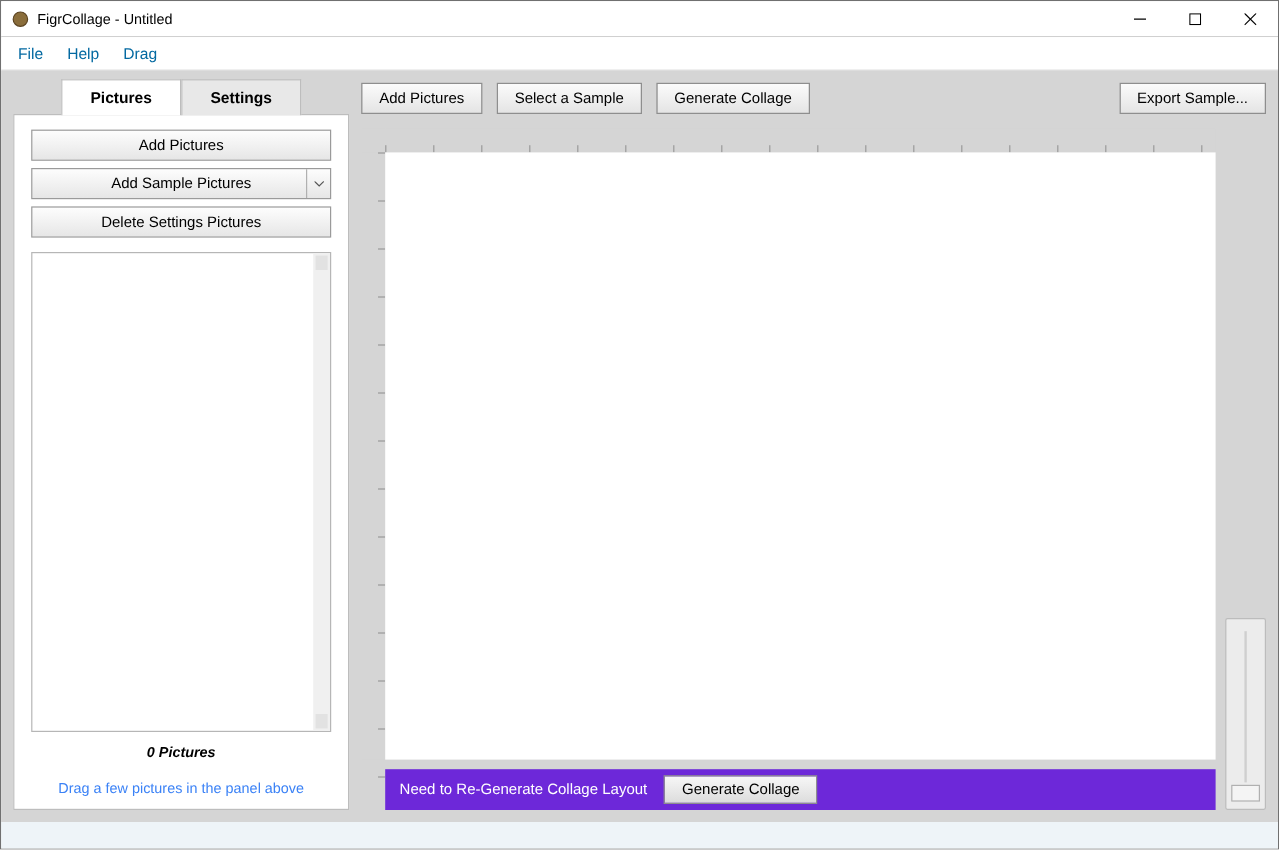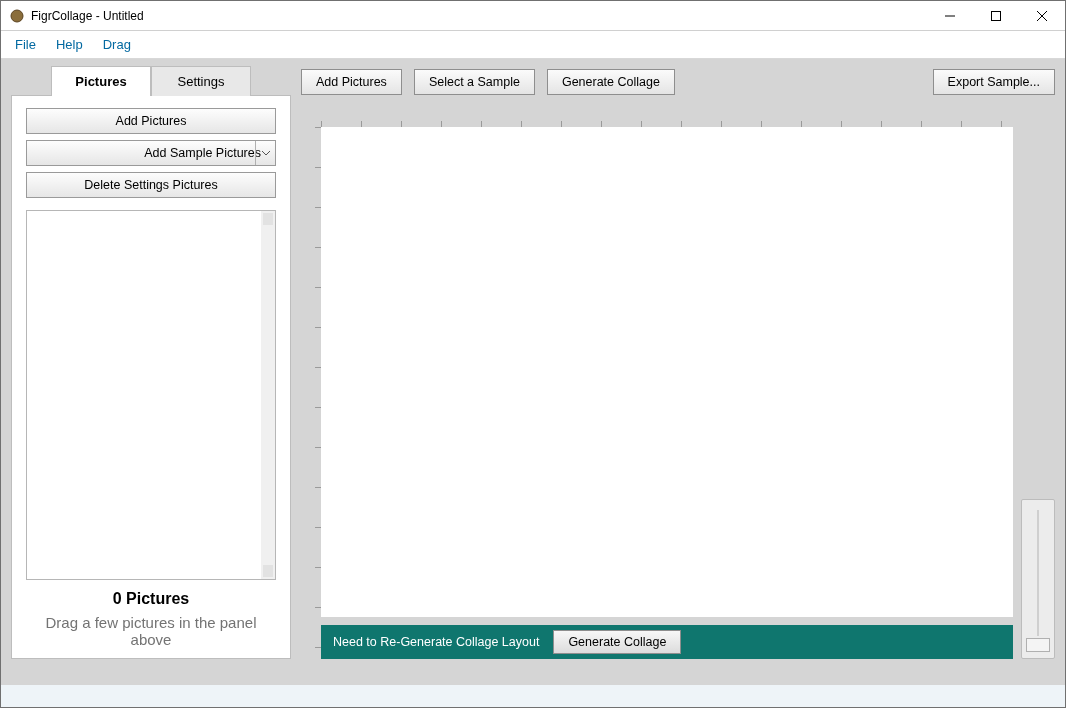--- a/index.html
+++ b/index.html
@@ -29,68 +29,67 @@
     height: 28px; display: flex; align-items: center;
     background: #fff; padding: 0 4px; font-size: 13px;
     border-bottom: 1px solid #d8d8d8;
   }
   .menubar .menu-item { padding: 4px 10px; color: #0369a1; }
 
   
   .body-area {
     flex: 1; display: flex; flex-direction: column;
     background: #d5d5d5;
-    gap: 16px;
   }
 
   .upper {
     flex: 1; display: flex; min-height: 0;
   }
 
   
   .left-col {
     width: 300px; padding: 6px 10px 10px 10px; display: flex; flex-direction: column;
   }
   .tabs { display: flex; height: 30px; margin-left: 40px; }
   .tab {
     width: 100px; display: flex; align-items: center; justify-content: center;
     font-size: 13px; border: 1px solid #bdbdbd; border-bottom: none;
     background: #e8e8e8; position: relative; top: 1px;
   }
   .tab.active { background: #fff; font-weight: 600; z-index: 2; }
-  .tab:not(.active) { font-weight: 400; }
+  .tab:not(.active) { font-weight: 700; }
   .panel {
     flex: 1; background: #fff; border: 1px solid #bdbdbd;
     display: flex; flex-direction: column; padding: 12px 14px 10px 14px;
   }
   .panel .btn-wide, .panel .select-wide {
     height: 26px; width: 100%; margin-bottom: 6px;
     border: 1px solid #9a9a9a; background: linear-gradient(#fdfdfd,#e6e6e6);
     font-size: 12.5px; display: flex; align-items: center; justify-content: center;
     position: relative;
   }
-  .panel .select-wide { justify-content: flex-end; padding: 0 14px; }
+  .panel .select-wide { justify-content: center; padding: 0 14px; }
   .panel .select-wide .chev {
     position: absolute; right: 0; top: 0; bottom: 0; width: 20px;
     border-left: 1px solid #b0b0b0; display: flex; align-items: center; justify-content: center;
   }
   .pic-list {
     flex: 1; margin-top: 6px; border: 1px solid #b6b6b6; background: #fff; position: relative;
   }
   .pic-list .scroll-gutter {
     position: absolute; right: 0; top: 0; bottom: 0; width: 14px; background: #f0f0f0;
   }
   .pic-list .scroll-gutter .nub-top, .pic-list .scroll-gutter .nub-bot {
     position: absolute; left: 2px; right: 2px; height: 12px; background: #e2e2e2;
   }
   .pic-list .scroll-gutter .nub-top { top: 2px; }
   .pic-list .scroll-gutter .nub-bot { bottom: 2px; }
   .panel-footer { text-align: center; padding-top: 10px; }
-  .panel-footer .count { font-weight: 700; font-size: 16px; }
-  .panel-footer .hint { font-size: 15px; margin-top: 6px; color: #737373; }
+  .panel-footer .count { font-weight: 700; font-size: 12px; font-style: italic; }
+  .panel-footer .hint { font-size: 12px; margin-top: 16px; color: #3b82f6; }
 
   
   .right-col {
     flex: 1; display: flex; flex-direction: column; padding: 6px 10px 10px 0; min-width: 0;
   }
   .toolbar-row { height: 34px; display: flex; align-items: center; gap: 12px; }
   .tb-btn {
     height: 26px; padding: 0 14px; border: 1px solid #8e8e8e;
     background: linear-gradient(#fbfbfb,#e4e4e4); font-size: 12.5px;
     display: flex; align-items: center;
@@ -109,21 +108,21 @@
     position: absolute; left: 0; top: 20px; bottom: 42px; width: 20px; background: #d5d5d5;
   }
   .ruler-v .tick { position: absolute; right: 0; height: 1px; width: 6px; background: #9a9a9a; }
   .canvas {
     position: absolute; left: 20px; top: 20px; right: 42px; bottom: 42px;
     background: #fff;
   }
 
   .status-strip {
     position: absolute; left: 20px; right: 42px; bottom: 0; height: 34px;
-    background: #0f766e; color: #fff; display: flex; align-items: center; padding: 0 12px;
+    background: #6d28d9; color: #fff; display: flex; align-items: center; padding: 0 12px;
     font-size: 12.5px; gap: 14px;
   }
   .status-strip .tb-btn { background: linear-gradient(#f7f7f7,#dcdcdc); color: #000; height: 24px; }
 
   .zoom-slider {
     position: absolute; right: 0; top: auto; bottom: 0; width: 34px; height: 160px;
     background: #ececec; border: 1px solid #bcbcbc; border-radius: 2px;
   }
   .zoom-slider .track {
     position: absolute; left: 50%; top: 10px; bottom: 22px; width: 2px; margin-left: -1px; background: #cfcfcf;

